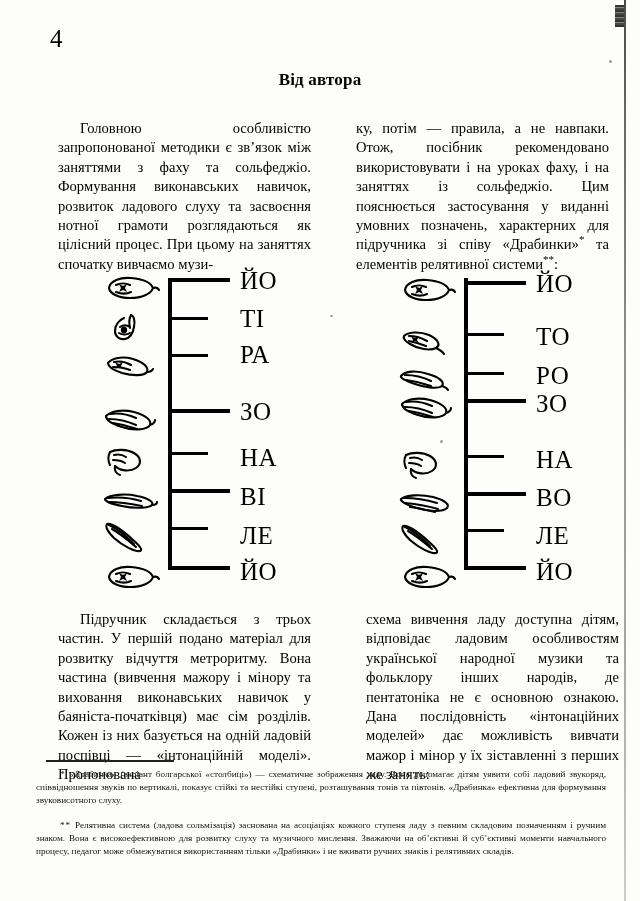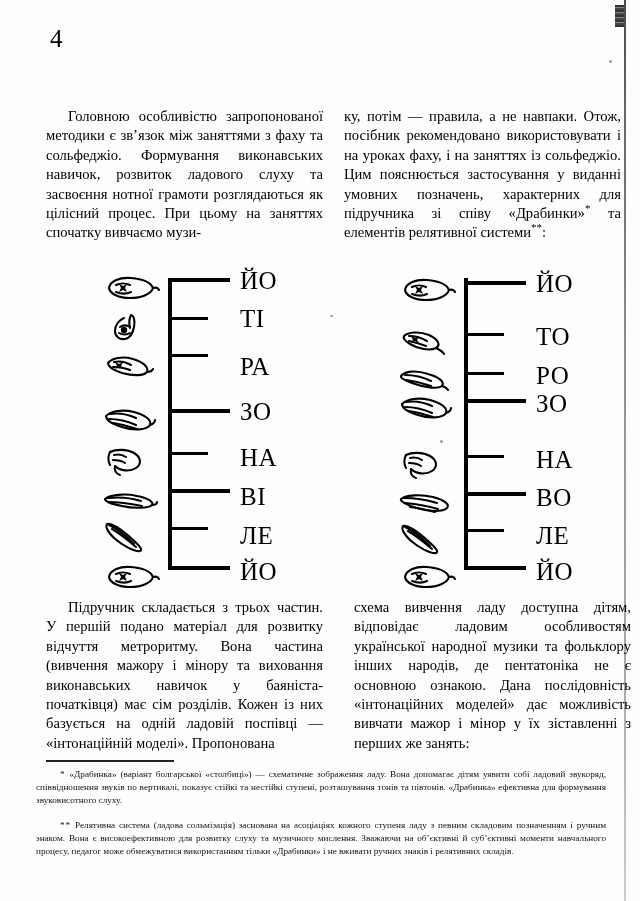--- a/index.html
+++ b/index.html
@@ -72,21 +72,21 @@
   
   .col {
     position: absolute;
     width: 277px;
     font-size: 14.6px;
     line-height: 19.4px;
     text-align: justify;
     text-justify: inter-word;
     hyphens: manual;
   }
-  .col p { margin: 0; text-indent: 22px; }
+  .col p { margin: 12px; text-indent: 22px; }
   .col p.noindent { text-indent: 0; font-family: Liberation Serif, serif; }
 
   #col-left-top  { left: 46px;  top: 107px; }
   #col-right-top { left: 344px; top: 107px; }
   #col-left-bot  { left: 46px;  top: 598px; }
   #col-right-bot { left: 354px; top: 598px; }
 
   sup.ast {
     font-size: 11px;
     vertical-align: super;
@@ -168,20 +168,21 @@
 <div class="page">
 
   <div class="scan-edge"></div>
   <div class="scan-blob"></div>
   <div class="scan-speck" style="left:609px; top:60px; width:3px; height:3px;"></div>
   <div class="scan-speck" style="left:330px; top:315px; width:3px; height:2px;"></div>
   <div class="scan-speck" style="left:440px; top:440px; width:3px; height:3px;"></div>
 
   <div class="folio">4</div>
 
+  <div class="title">Від автора</div>
 
   <div class="col" id="col-left-top">
     <p>Головною особливістю запропонованої методики є зв’язок між заняттями з фаху та сольфеджіо. Формування виконавських навичок, розвиток ладового слуху та засвоєння нотної грамоти розглядаються як цілісний процес. При цьому на заняттях спочатку вивчаємо музи-</p>
   </div>
 
   <div class="col" id="col-right-top">
     <p class="noindent"><span>ку, потім — правила, а не навпаки. Отож, посібник рекомендовано використовувати і на уроках фаху, і на заняттях із сольфеджіо. Цим пояснюється застосування у виданні умовних позначень, характерних для підручника зі співу «Драбинки»</span><sup class="ast">*</sup><span> та елементів релятивної системи</span><sup class="ast">**</sup><span>:</span></p>
   </div>
 
   <div class="ladder" id="ladder-minor">
@@ -191,21 +192,21 @@
     <div class="rung unstable" style="top:55px;"></div>
     <div class="rung unstable" style="top:92px;"></div>
     <div class="rung stable" style="top:147px;"></div>
     <div class="rung unstable" style="top:190px;"></div>
     <div class="rung stable" style="top:227px;"></div>
     <div class="rung unstable" style="top:265px;"></div>
     <div class="rung stable" style="top:304px;"></div>
 
     <div class="syl" style="top:6px;">ЙО</div>
     <div class="syl" style="top:44px;">ТІ</div>
-    <div class="syl" style="top:92px;">РА</div>
+    <div class="syl" style="top:80px;">РА</div>
     <div class="syl" style="top:137px;">ЗО</div>
     <div class="syl" style="top:183px;">НА</div>
     <div class="syl" style="top:222px;">ВІ</div>
     <div class="syl" style="top:261px;">ЛЕ</div>
     <div class="syl" style="top:297px;">ЙО</div>
 
     <div class="hand" style="top:9px;">
       <svg viewBox="0 0 62 34">
           <g fill="none" stroke="#000" stroke-width="2.1" stroke-linecap="round" stroke-linejoin="round">
         <path d="M9 17 C10 10, 20 6, 31 7 C43 8, 51 12, 53 17 C51 23, 42 27, 30 27 C19 27, 10 23, 9 17 Z"></path>

